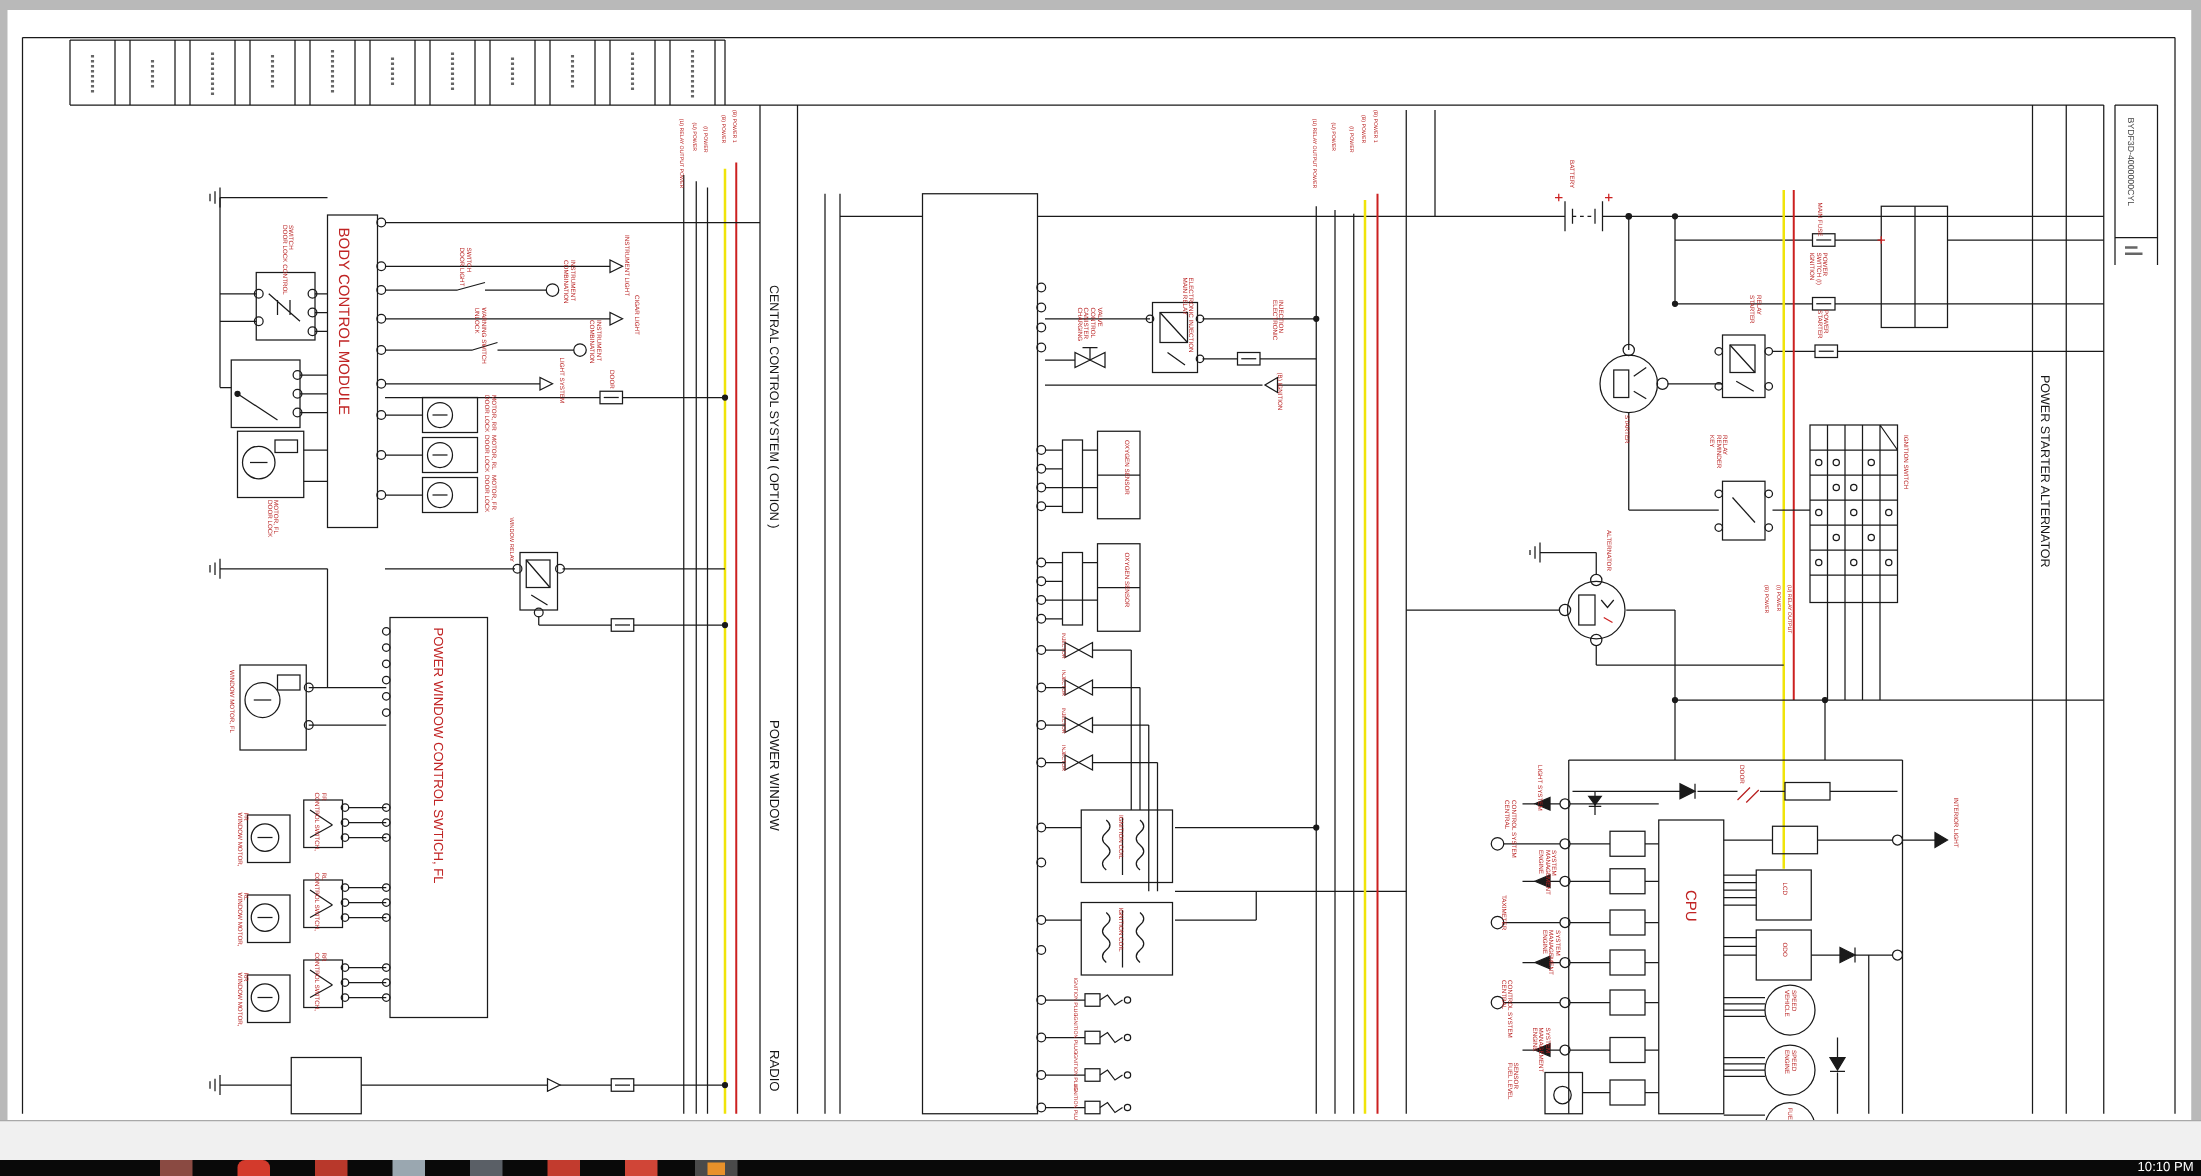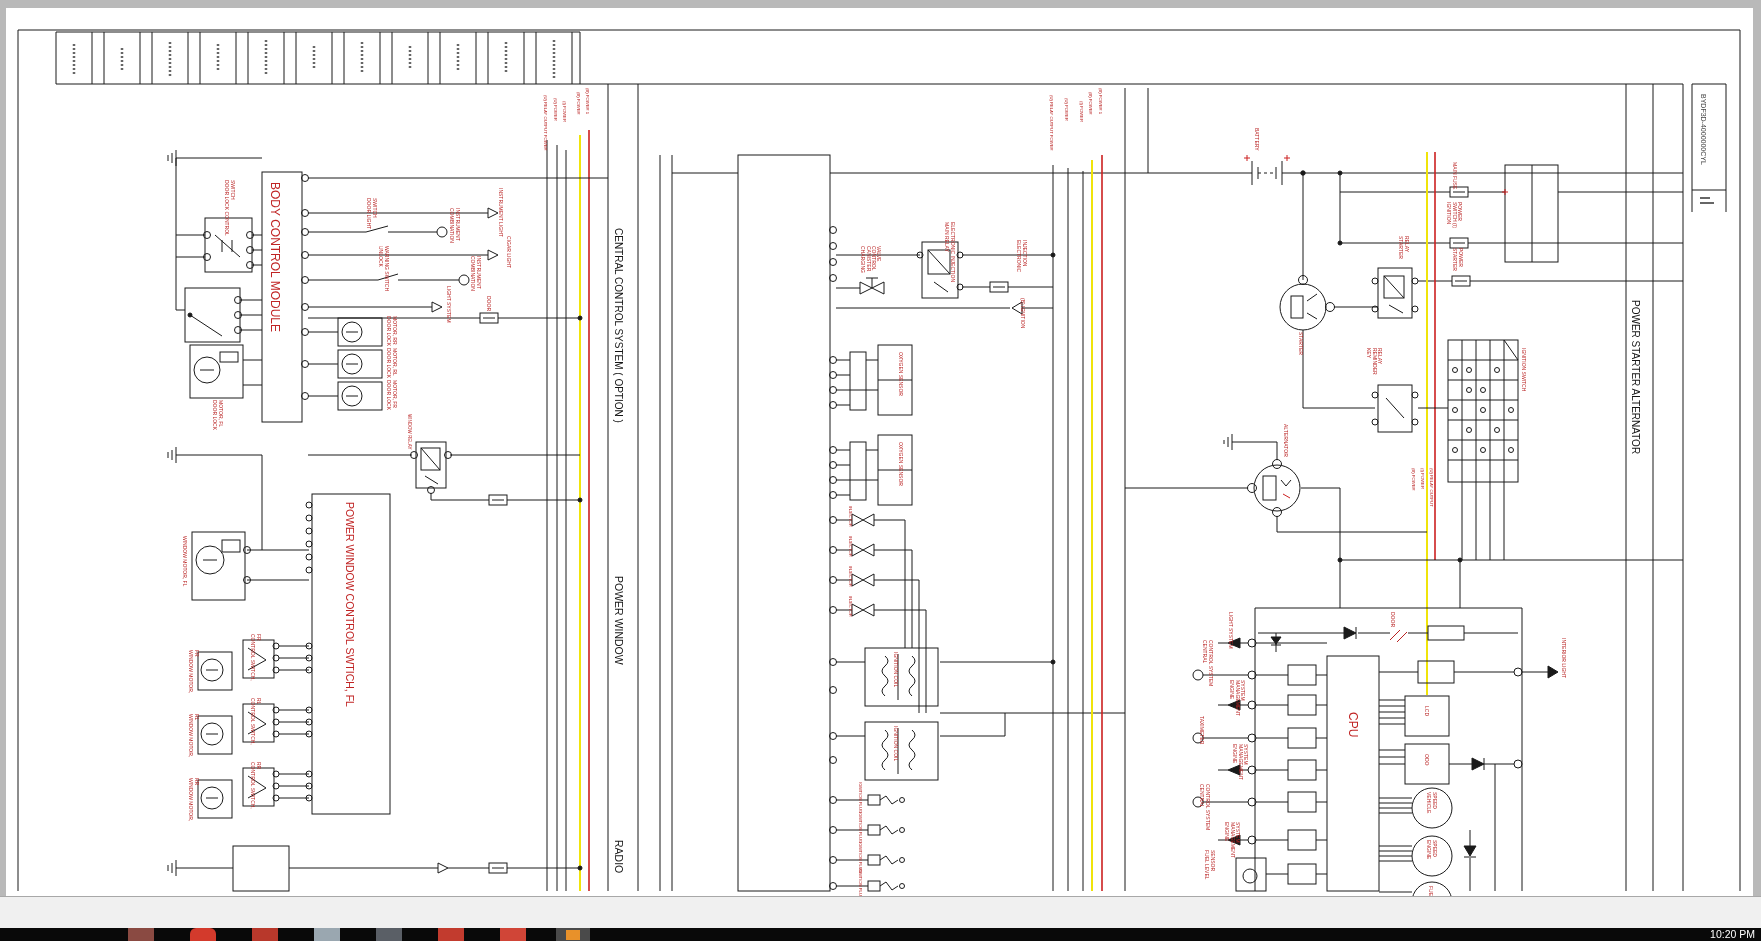--- a/index.html
+++ b/index.html
@@ -553,14 +553,14 @@
   <div class="tico" style="left:128px;background:#8a4a42;"></div>
   <div class="tico" style="left:190px;background:#d33a2c;border-radius:6px 6px 0 0;"></div>
   <div class="tico" style="left:252px;background:#b8382b;"></div>
   <div class="tico" style="left:314px;background:#9aa7b0;"></div>
   <div class="tico" style="left:376px;background:#5a5f66;"></div>
   <div class="tico" style="left:438px;background:#c23b2e;"></div>
   <div class="tico" style="left:500px;background:#d04537;"></div>
   <div class="tico" style="left:556px;width:34px;background:#4a4a4a;">
     <div style="margin:2px auto 0 auto;width:14px;height:10px;background:#e8912a;"></div>
   </div>
-  <div id="clock">10:20 PM</div>
+  <div id="clock">10:10 PM</div>
 </div>
 
 </body></html>

